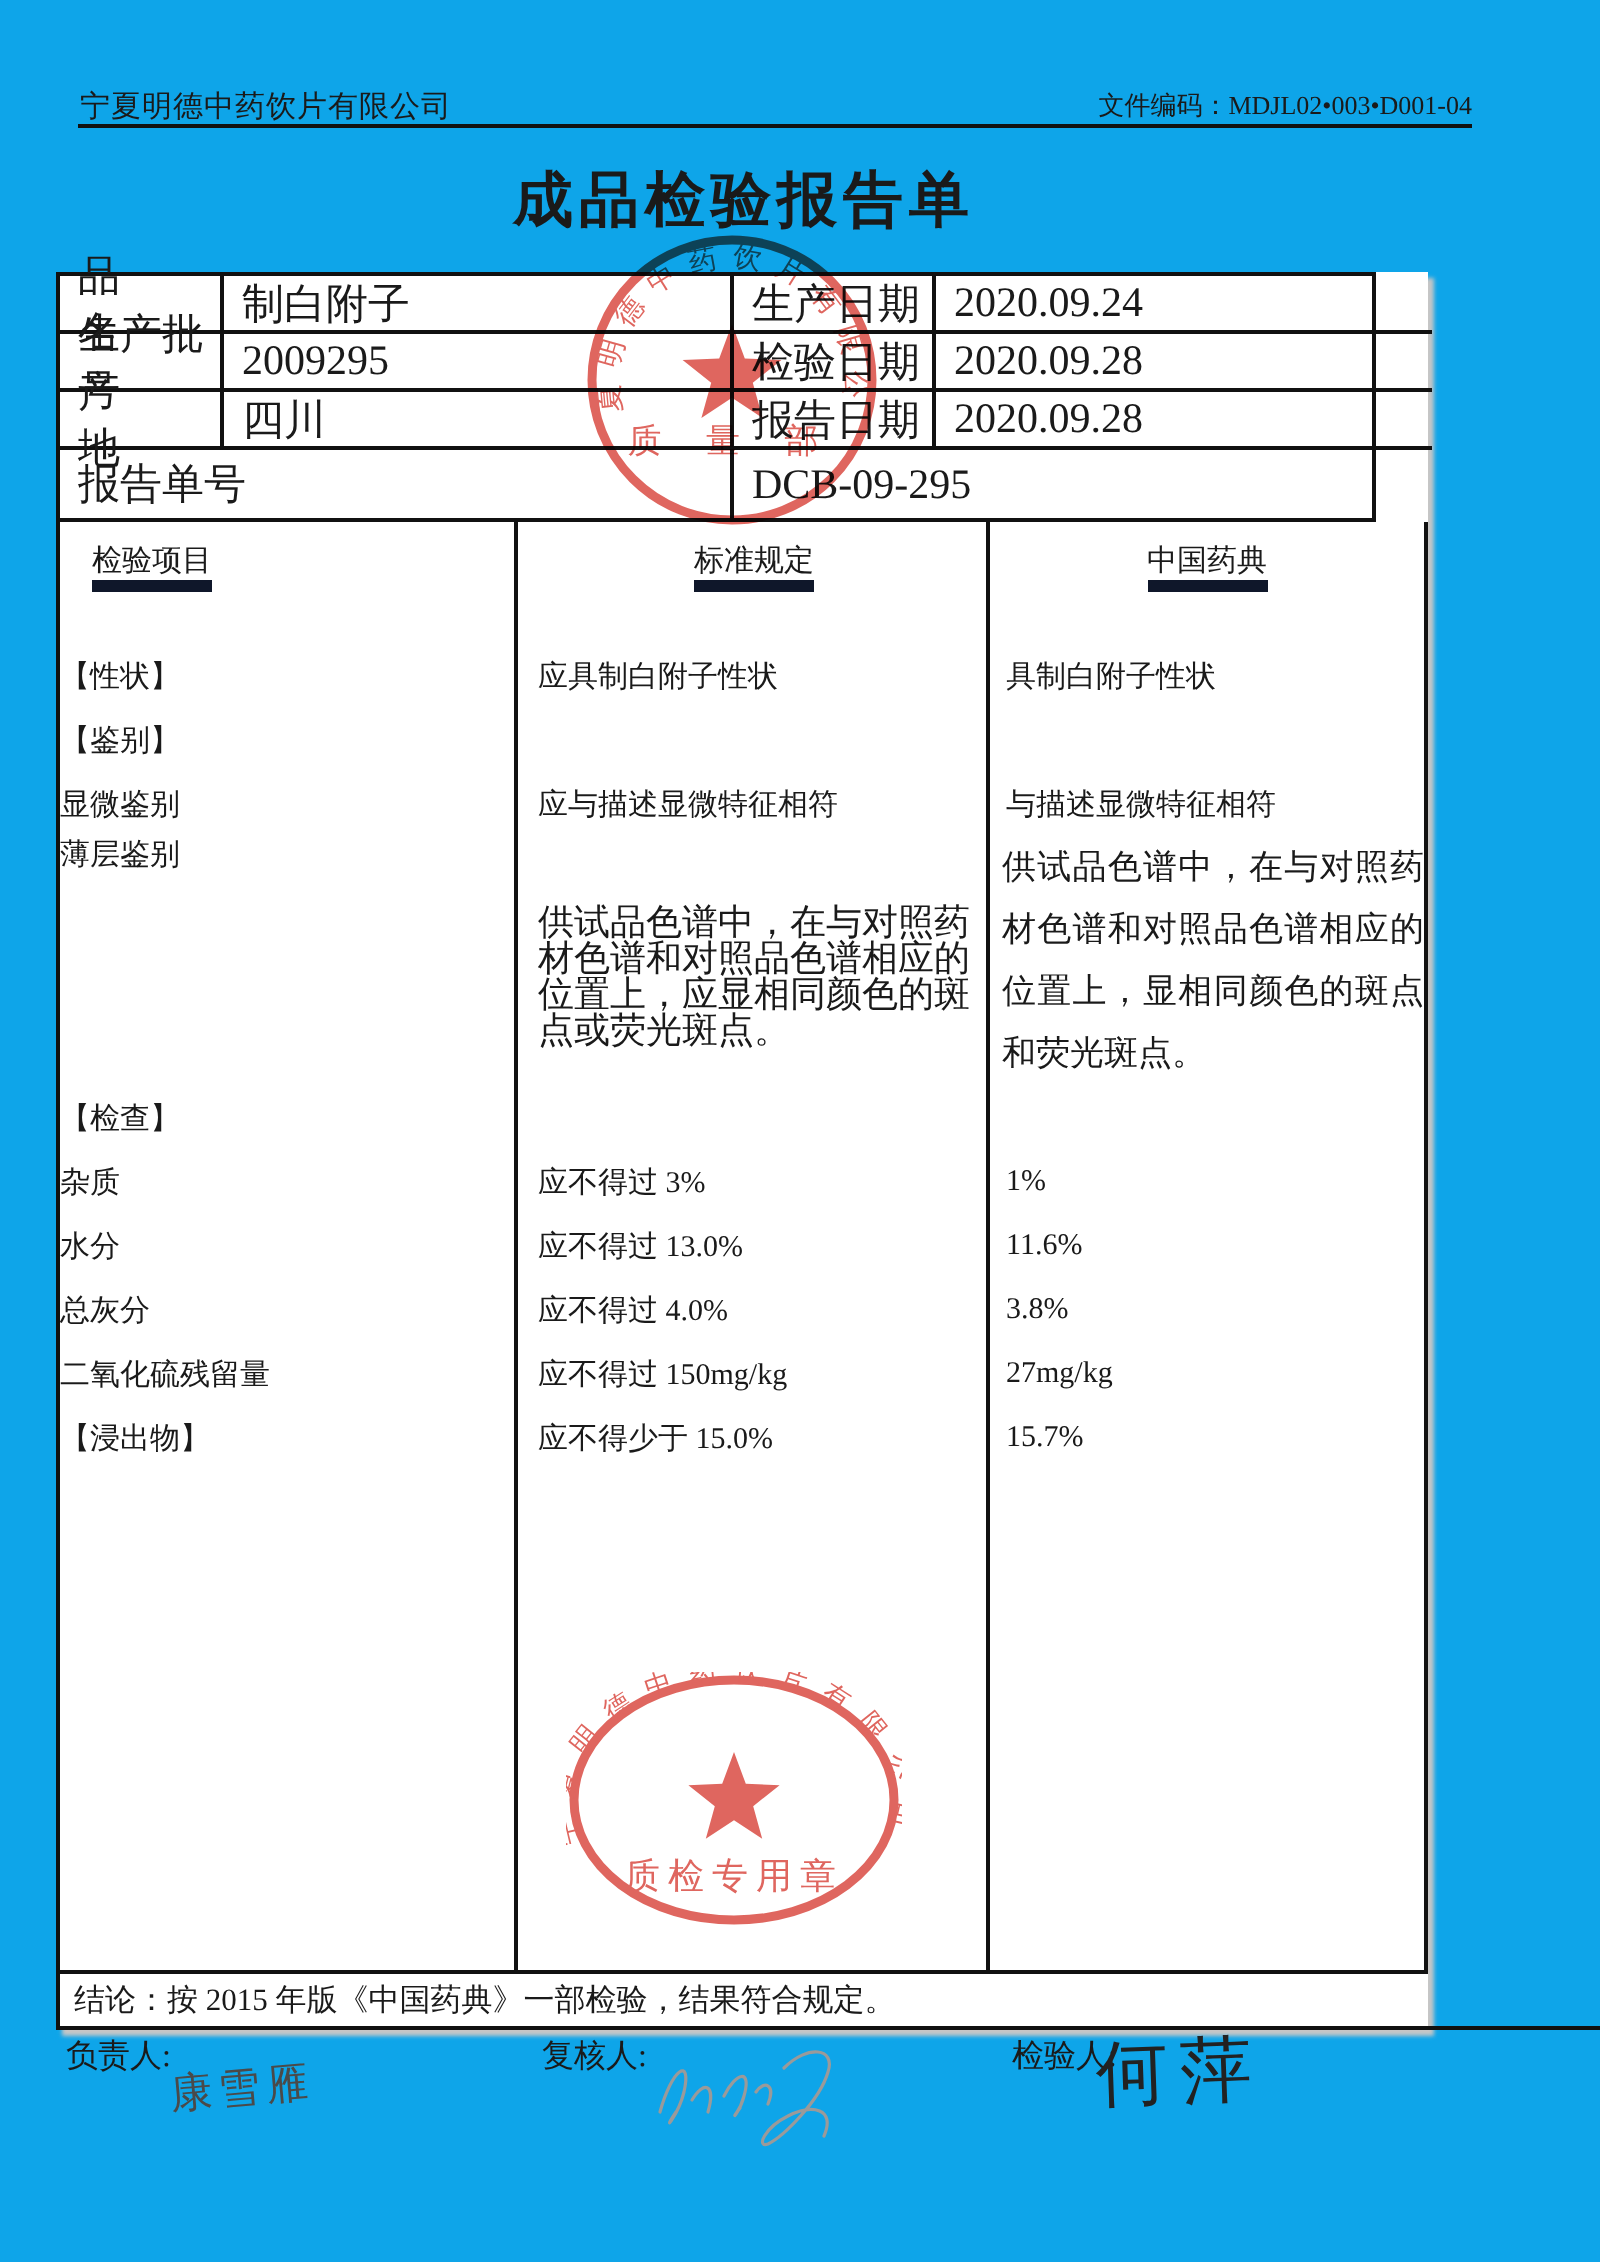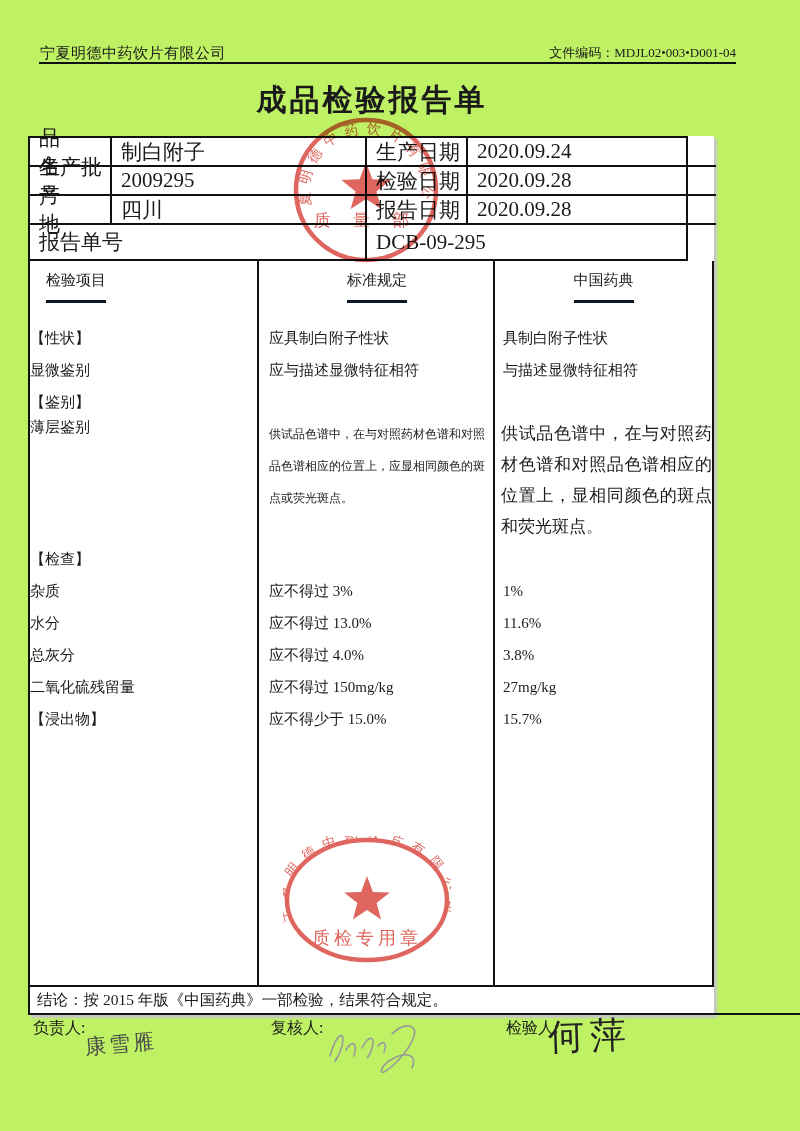--- a/index.html
+++ b/index.html
@@ -1,18 +1,18 @@
 <!DOCTYPE html>
 <html><head>
 <meta charset="utf-8">
 <style>
   * { margin:0; padding:0; box-sizing:border-box; }
   html,body { background:#fff; }
   .page {
-    position:relative; width:800px; height:1131px; background:#bef264;
+    position:relative; width:800px; height:1131px; background:#0ea5e9;
     font-family:"Liberation Serif","DejaVu Serif",serif; color:#1a1a1a; overflow:hidden;
   }
   
   .hdr-company { position:absolute; left:40px; top:44px; font-size:15px; letter-spacing:0.5px; }
   .hdr-code    { position:absolute; right:64px; top:44px; font-size:13px; }
   .hdr-rule    { position:absolute; left:39px; top:62px; width:697px; height:2px; background:#111; }
   .doc-title   { position:absolute; left:0; top:80px; width:744px; text-align:center;
                  font-size:30px; font-weight:bold; letter-spacing:3px; }
   
   .doc-table { position:absolute; left:28px; top:136px; width:686px; height:879px;
@@ -29,28 +29,28 @@
   .span2b { grid-column:3 / 5; }
   
   .body-table { position:relative; width:686px; height:726px; border:2px solid #111;
                 border-top:none; font-size:15px; }
   .vline { position:absolute; top:0; bottom:0; width:2px; background:#111; }
   .vline.v1 { left:227px; } .vline.v2 { left:463px; }
   .bt-headrow { display:flex; padding-top:10px; height:61px; }
   .bt-headrow .h1 { width:229px; padding-left:16px; }
   .bt-headrow .h2 { width:236px; text-align:center; }
   .bt-headrow .h3 { flex:1; text-align:center; }
-  .bt-headrow span { border-bottom:3px solid #0f172a; padding-bottom:12px; }
+  .bt-headrow span { border-bottom:6px solid #0f172a; padding-bottom:1px; }
   .brow { display:flex; height:32px; align-items:center; }
   .brow.tall { height:93px; align-items:flex-start; }
   .brow .c1 { width:229px; }
   .brow .c2 { width:236px; padding-left:10px; }
   .brow .c3 { flex:1; padding-left:8px; }
-  .brow.tall .c2 { line-height:32px; font-size:12px; text-align:justify; word-break:break-all;
-                   padding:0 10px; }
+  .brow.tall .c2 { line-height:18px; font-size:18px; text-align:justify; word-break:break-all;
+                   padding:0 10px;margin-top:34px; }
   .brow.tall .c3 { line-height:31px; font-size:17px; text-align:justify; word-break:break-all;
                    padding:0 0 0 6px; }
   .spacer { height:32px; }
   
   .conclusion { width:786px; height:28px; border:2px solid #111; border-top:none;
                 display:flex; align-items:center; padding-left:7px; font-size:15.5px; }
   
   .signer-row { position:absolute; left:28px; top:1018px; width:686px; font-size:16px; }
   .signer-row .lbl { position:absolute; white-space:nowrap; }
   .lbl.s1 { left:5px; } .lbl.s2 { left:243px; } .lbl.s3 { left:450px;margin-left:28px; }
@@ -105,28 +105,28 @@
         <div class="h2"><span>标准规定</span></div>
         <div class="h3"><span>中国药典</span></div>
       </div>
 
       <div class="brow">
         <div class="c1">【性状】</div>
         <div class="c2">应具制白附子性状</div>
         <div class="c3">具制白附子性状</div>
       </div>
       <div class="brow">
+        <div class="c1">【鉴别】</div>
+        <div class="c2"></div>
+        <div class="c3"></div>
+      </div>
+      <div class="brow">
         <div class="c1">显微鉴别</div>
         <div class="c2">应与描述显微特征相符</div>
         <div class="c3">与描述显微特征相符</div>
-      </div>
-      <div class="brow">
-        <div class="c1">【鉴别】</div>
-        <div class="c2"></div>
-        <div class="c3"></div>
       </div>
       <div class="brow tall">
         <div class="c1">薄层鉴别</div>
         <div class="c2">供试品色谱中，在与对照药材色谱和对照品色谱相应的位置上，应显相同颜色的斑点或荧光斑点。</div>
         <div class="c3">供试品色谱中，在与对照药材色谱和对照品色谱相应的位置上，显相同颜色的斑点和荧光斑点。</div>
       </div>
       <div class="spacer"></div>
       <div class="brow">
         <div class="c1">【检查】</div>
         <div class="c2"></div>

